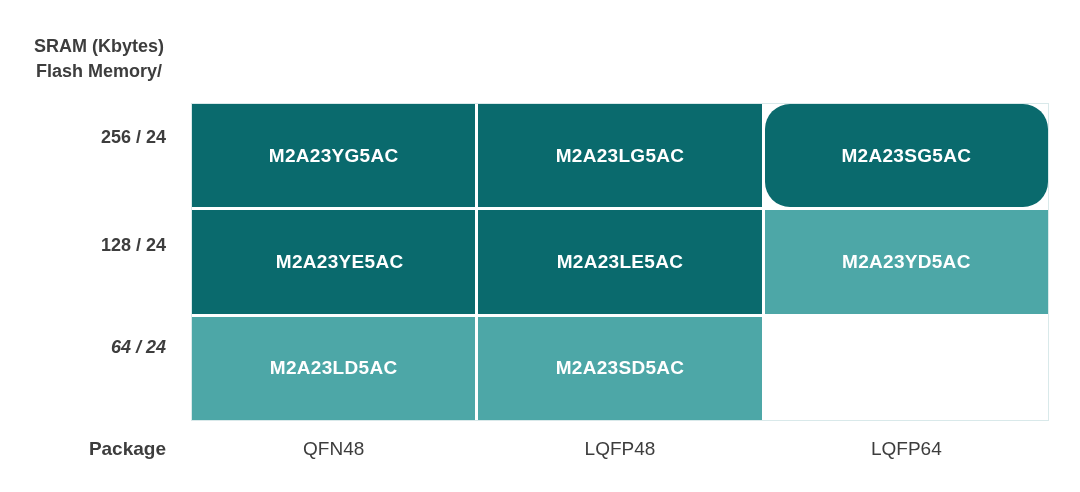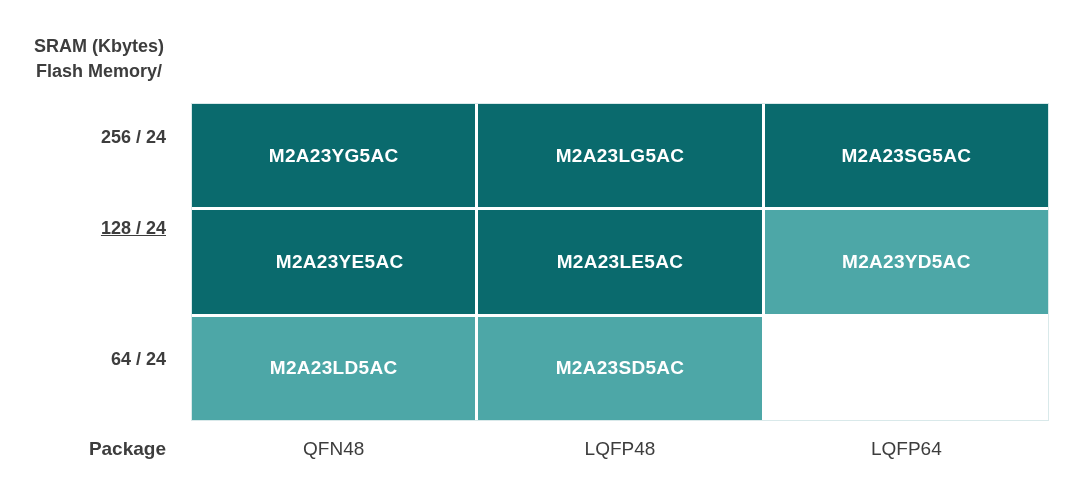--- a/index.html
+++ b/index.html
@@ -17,22 +17,22 @@
     position:absolute;left:28px;top:34px;width:142px;
     text-align:center;font-weight:bold;font-size:18px;line-height:25px;
     color:var(--label-text);
   }
 
   .row-label{
     position:absolute;left:0;width:166px;text-align:right;
     font-weight:bold;font-size:18px;color:var(--label-text);
   }
   .row-label.r0{top:127px;}
-  .row-label.r1{top:218px;text-decoration:underline;}
-  .row-label.r2{top:349px;}
+  .row-label.r1{top:235px;}
+  .row-label.r2{top:337px;font-style:italic;}
 
   .grid{
     position:absolute;left:192px;top:104px;width:856px;height:316px;
     display:grid;grid-template-columns:repeat(3,1fr);grid-template-rows:repeat(3,1fr);
     gap:3px;outline:1px solid #d9e9ea;
   }
   .cell{
     display:flex;align-items:center;justify-content:center;
     color:var(--cell-text);font-weight:bold;font-size:19px;letter-spacing:.3px;
     background:var(--dark-teal);
@@ -60,21 +60,21 @@
     <div>Flash Memory/</div>
   </div>
 
   <div class="row-label r0">256 / 24</div>
   <div class="row-label r1">128 / 24</div>
   <div class="row-label r2">64 / 24</div>
 
   <div class="grid">
     <div class="cell row-0" style="background: var(--dark-teal);">M2A23YG5AC</div>
     <div class="cell row-0" style="background: var(--dark-teal);">M2A23LG5AC</div>
-    <div class="cell row-0" style="background: var(--dark-teal);">M2A23SG5AC</div>
+    <div class="cell row-0" style="background: var(--dark-teal); border-radius: 25px;">M2A23SG5AC</div>
     <div class="cell row-1" style="background: var(--dark-teal); padding-left: 12px;">M2A23YE5AC</div>
     <div class="cell row-1" style="background: var(--dark-teal);">M2A23LE5AC</div>
     <div class="cell row-2" style="background: var(--light-teal);">M2A23YD5AC</div>
     <div class="cell row-2" style="background: var(--light-teal);">M2A23LD5AC</div>
     <div class="cell row-2" style="background: var(--light-teal);">M2A23SD5AC</div>
   </div>
 
   <div class="package-label">Package</div>
 
   <div class="col-labels">

